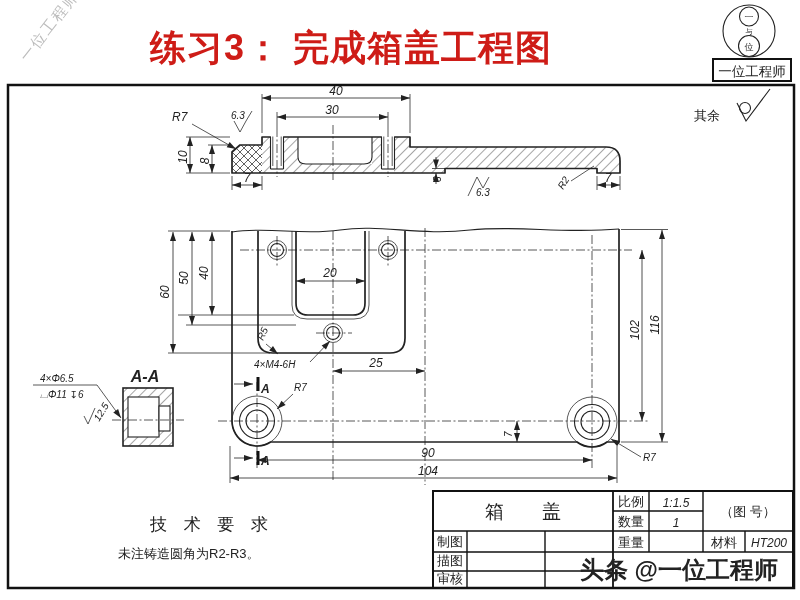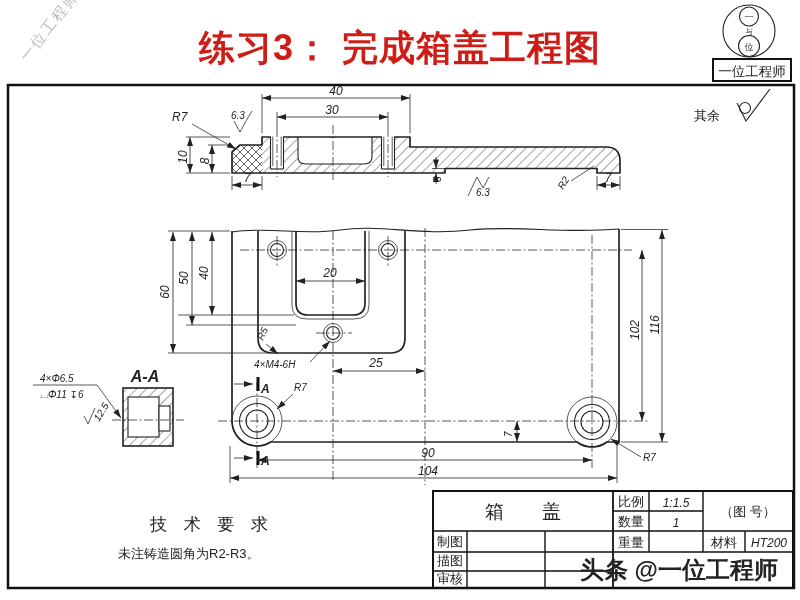--- a/index.html
+++ b/index.html
@@ -1,20 +1,20 @@
 <!DOCTYPE html>
 <html><head>
 <meta charset="utf-8">
 <style>
   html,body{margin:0;padding:0;}
   body{width:800px;height:600px;position:relative;background:#fff;overflow:hidden;
        font-family:"Liberation Sans","DejaVu Sans",sans-serif;}
   .corner-wm{position:absolute;left:16px;top:54px;color:#bcbcbc;font-size:15px;
        letter-spacing:2px;transform:rotate(-52deg);transform-origin:left top;white-space:nowrap;}
-  .page-title{position:absolute;left:150px;top:24px;width:500px;text-align:center;
+  .page-title{position:absolute;left:150px;top:24px;width:500px;text-align:left;
        font-size:36px;font-weight:bold;letter-spacing:1px;white-space:nowrap;}
   svg text{font-family:"Liberation Sans","DejaVu Sans",sans-serif;fill:#222;}
   .thick{stroke:#222;stroke-width:1.7;fill:none;stroke-linejoin:round;}
   .med{stroke:#222;stroke-width:1.1;fill:none;}
   .thin{stroke:#222;stroke-width:0.75;fill:none;}
   .cl{stroke:#222;stroke-width:0.75;fill:none;stroke-dasharray:9 2.5 2 2.5;}
   .dim{stroke:#222;stroke-width:0.8;fill:none;}
   .tick{stroke:#111;stroke-width:3;}
   .dnum{font-style:italic;font-size:12px;}
   .dnum-s{font-style:italic;font-size:10px;}

